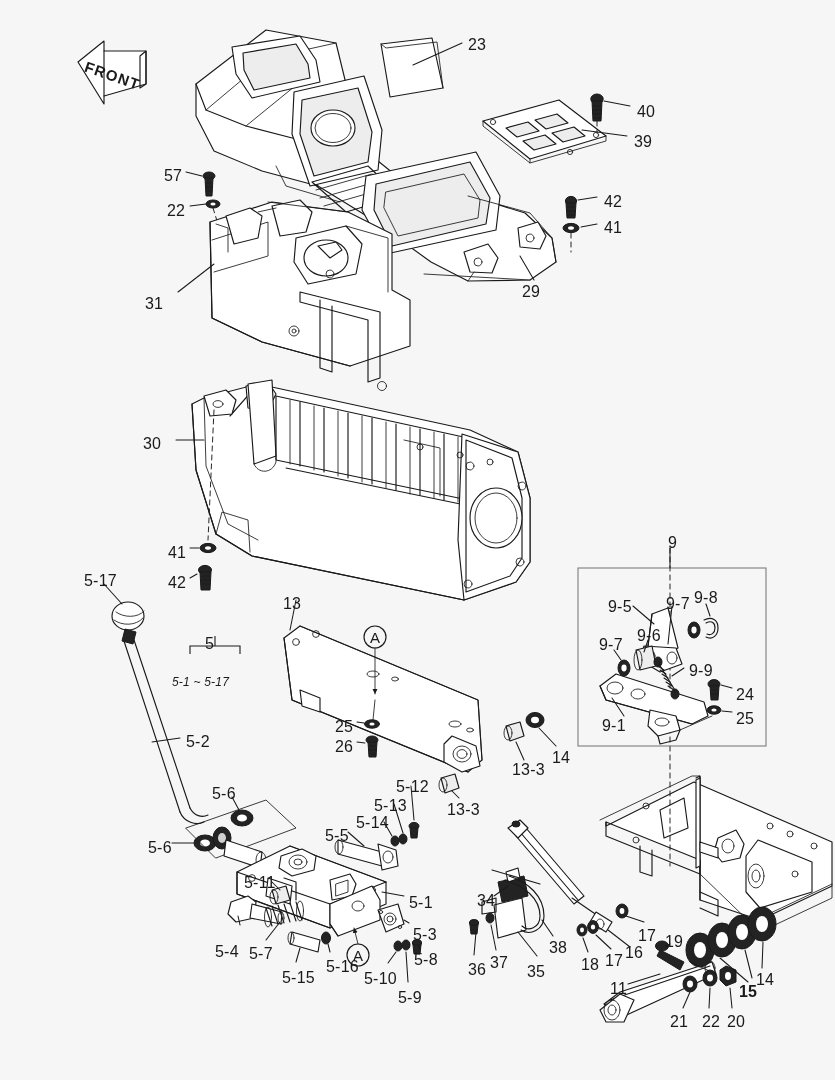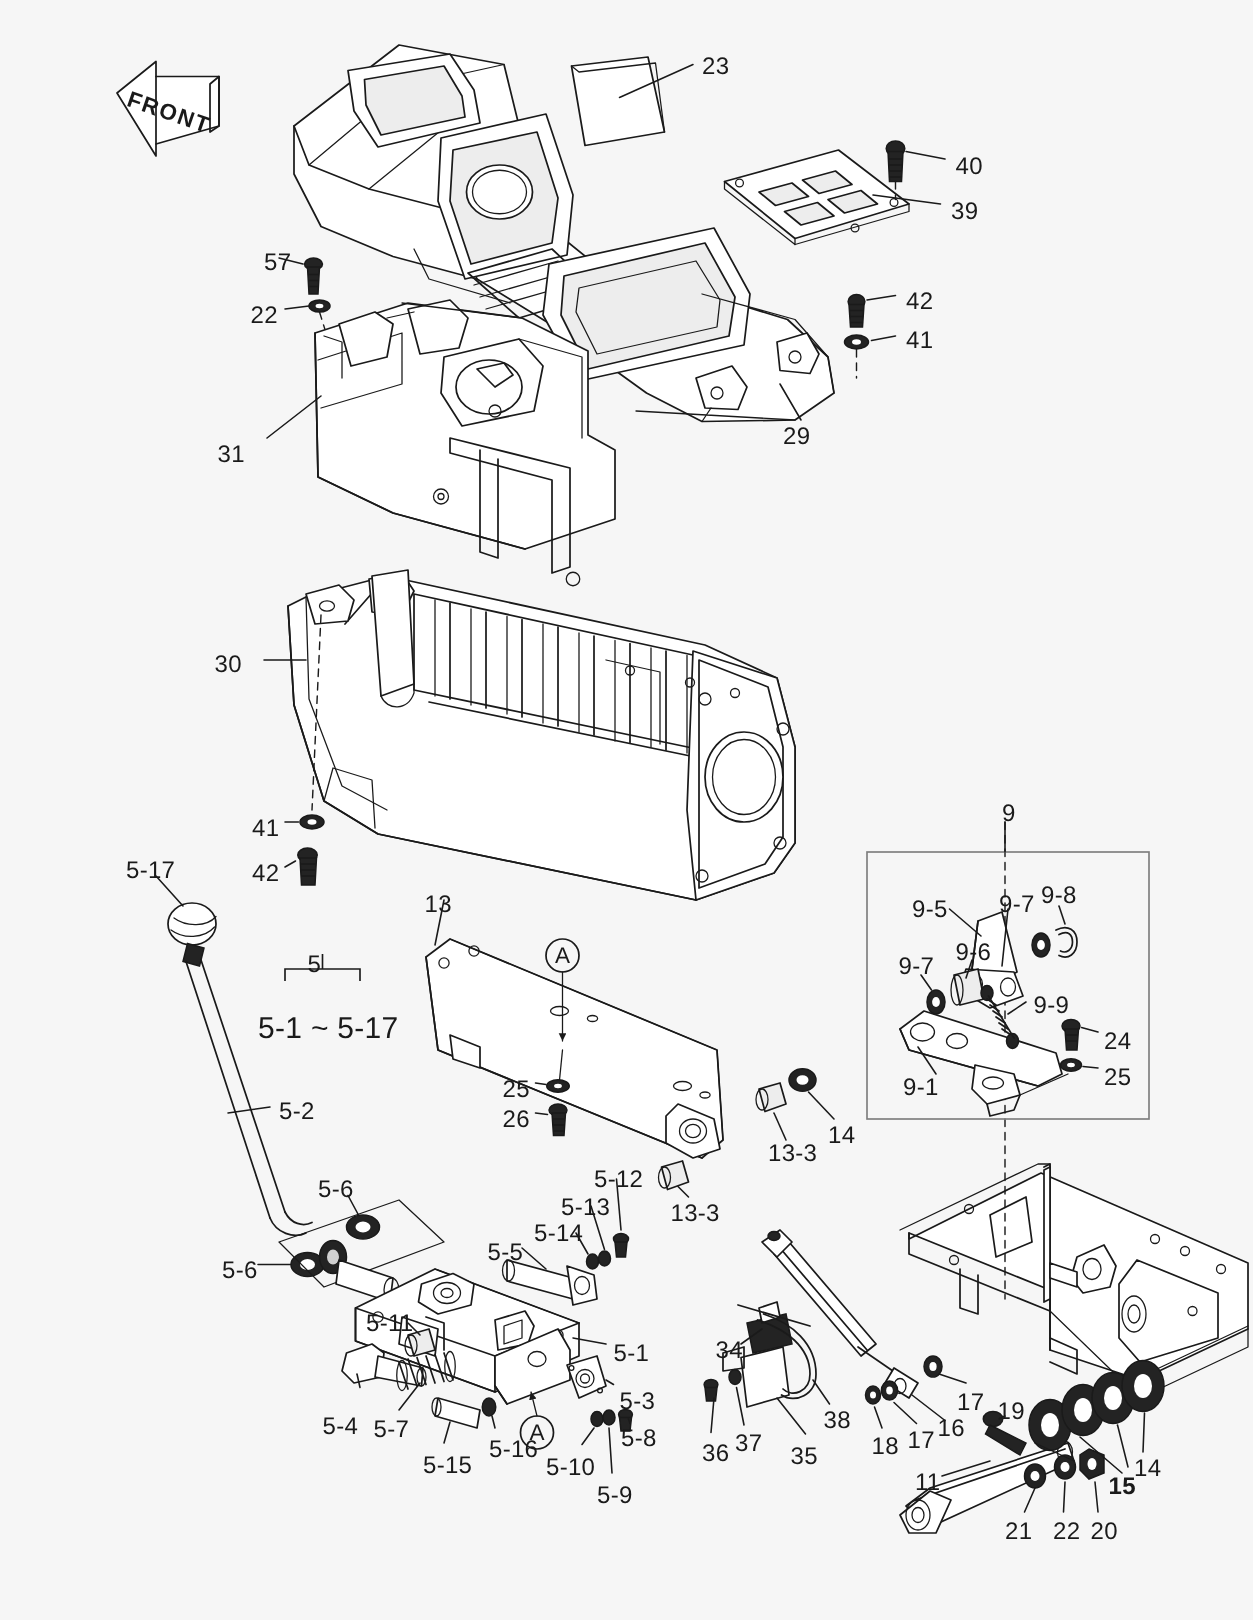--- a/index.html
+++ b/index.html
@@ -16,21 +16,21 @@
   }
   #art{position:absolute;left:0;top:0;width:835px;height:1080px;}
   .lbl{
     position:absolute;
     color:#1a1a1a;
     font-size:16px;
     line-height:1;
     white-space:nowrap;
     letter-spacing:.2px;
   }
-  .lbl.rng{font-size:20px;}
+  .lbl.rng{font-size:12px;font-style:italic;}
   .frontword{
     position:absolute;
     font-size:15px;
     font-weight:600;
     letter-spacing:1.2px;
     color:#1a1a1a;
     white-space:nowrap;
   }
 </style>
 </head>
@@ -607,21 +607,21 @@
       <ellipse cx="714" cy="710" rx="2.6" ry="1.5" fill="#fff"></ellipse>
     </g>
     <path class="lead" d="M732,712 L722,711"></path>
     <path class="thin" d="M712,716 L680,730"></path>
   </svg>
 
   <div id="labels">
       <div class="lbl" style="left: 468px; top: 37px;">23</div>
       <div class="lbl" style="left: 637px; top: 104px;">40</div>
       <div class="lbl" style="left: 634px; top: 134px;">39</div>
-      <div class="lbl" style="left: 164px; top: 168px; margin-left: 12px;">57</div>
+      <div class="lbl" style="left: 164px; top: 168px;">57</div>
       <div class="lbl" style="left: 167px; top: 203px;">22</div>
       <div class="lbl" style="left: 604px; top: 194px;">42</div>
       <div class="lbl" style="left: 604px; top: 220px;">41</div>
       <div class="lbl" style="left: 522px; top: 284px;">29</div>
       <div class="lbl" style="left: 145px; top: 296px;">31</div>
       <div class="lbl" style="left: 143px; top: 436px;">30</div>
       <div class="lbl" style="left: 668px; top: 535px;">9</div>
       <div class="lbl" style="left: 168px; top: 545px;">41</div>
       <div class="lbl" style="left: 168px; top: 575px;">42</div>
       <div class="lbl" style="left: 84px; top: 573px;">5-17</div>

